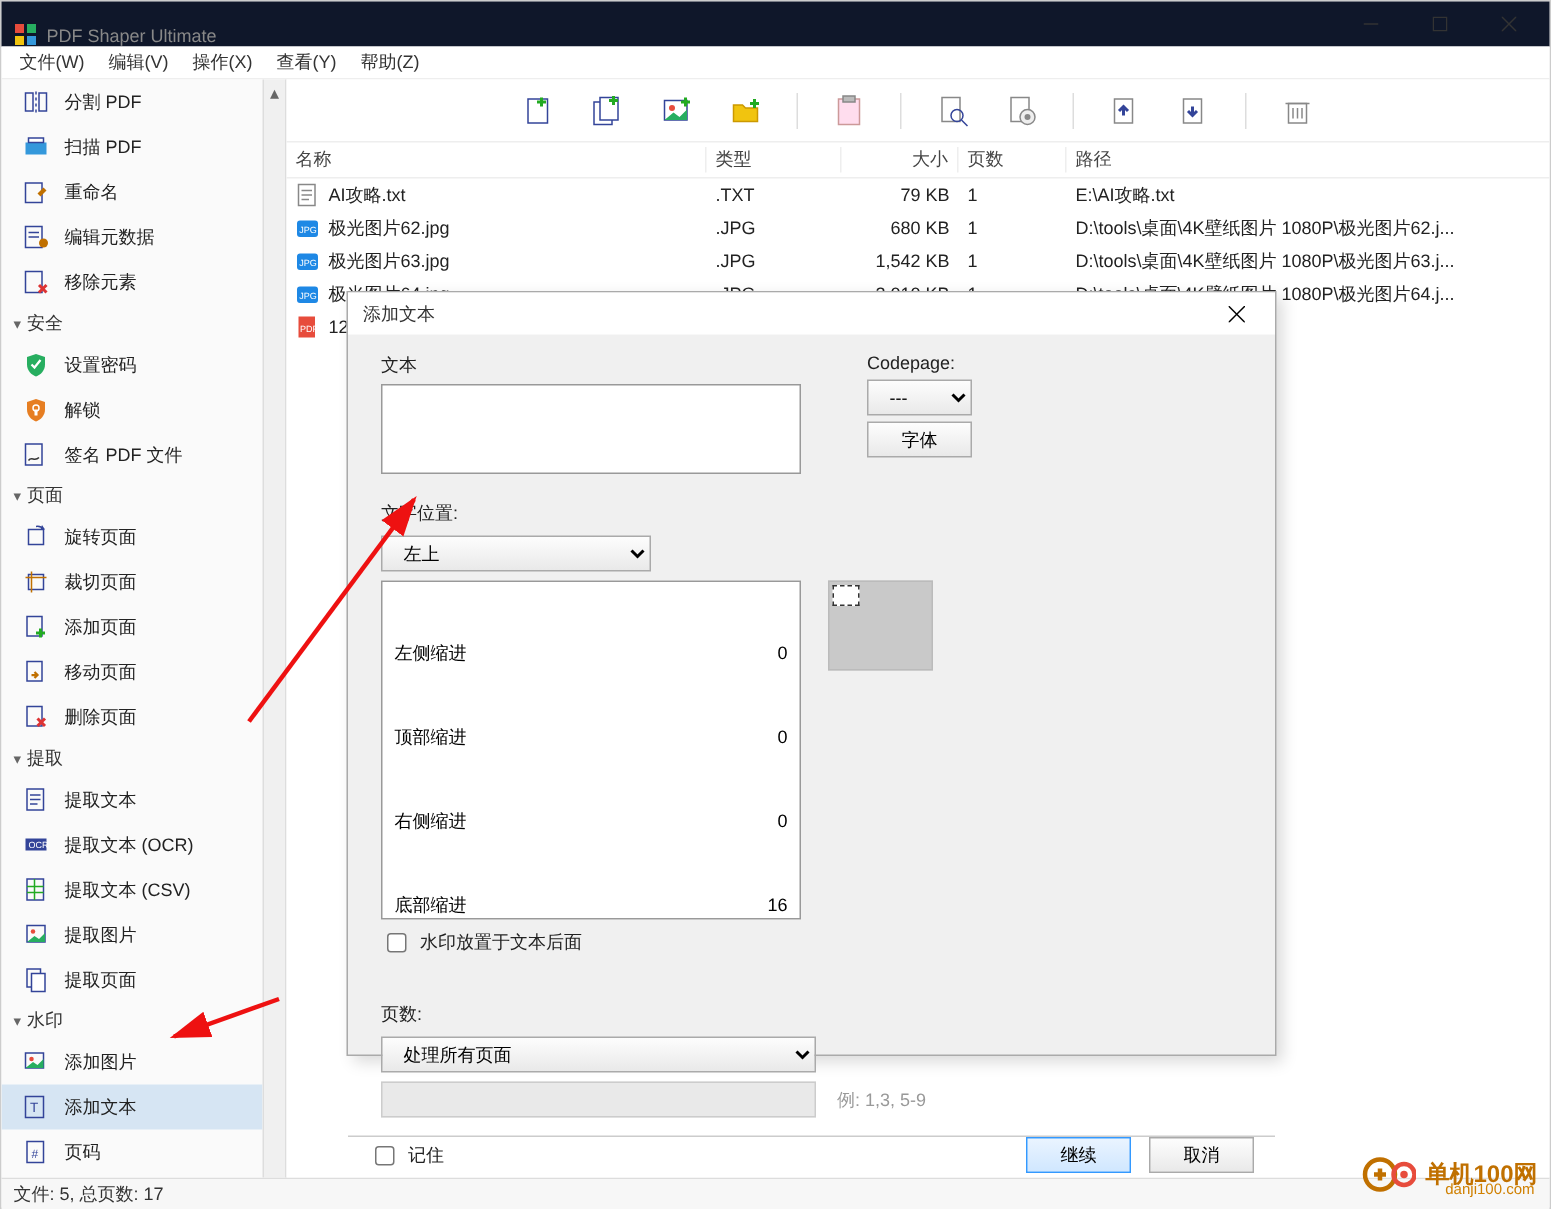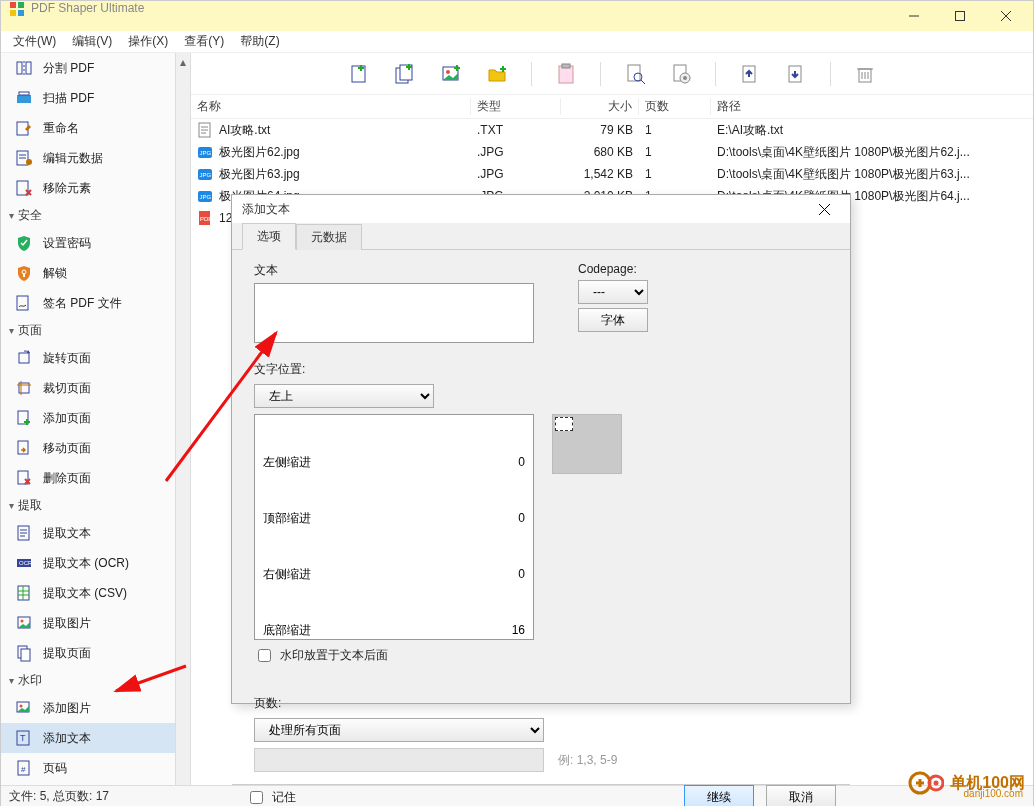--- a/index.html
+++ b/index.html
@@ -1,18 +1,18 @@
 <!DOCTYPE html>
 <html><head>
 <meta charset="utf-8">
 <style>
 * { box-sizing: border-box; font-family: "Microsoft YaHei", "Segoe UI", Arial, sans-serif; }
 html, body { margin: 0; padding: 0; width: 1034px; height: 806px; background: #f0f0f0; overflow: hidden; font-size: 12px; }
 .window { width: 1034px; height: 806px; background: #fff; border: 1px solid #ccc; position: relative; }
-.titlebar { height: 30px; display: flex; align-items: flex-start; padding: 0 4px 0 8px; background: #fef9c3; color: #888; }
+.titlebar { height: 30px; display: flex; align-items: flex-end; padding: 0 4px 0 8px; background: #0f172a; color: #888; }
 .titlebar .logo { width: 16px; height: 16px; margin-right: 6px; display: inline-flex; }
 .titlebar .title { flex: 1; font-size: 12px; }
 .winbtns { display: flex; }
 .winbtn { width: 46px; height: 30px; display: flex; align-items: center; justify-content: center; color: #555; cursor: pointer; }
 .menubar { height: 22px; display: flex; align-items: center; padding: 0 4px; background: #fff; color: #333; border-bottom: 1px solid #eee; }
 .menuitem { padding: 2px 8px; cursor: pointer; }
 .body { display: flex; height: calc(806px - 30px - 22px - 22px); }
 .sidebar { width: 175px; background: #fafafa; border-right: 1px solid #ddd; overflow-y: auto; }
 .scrollbar { width: 15px; background: #f0f0f0; border-right: 1px solid #ddd; display: flex; flex-direction: column; align-items: center; padding-top: 2px; }
 .scrollbar .arrow { width: 13px; height: 13px; display: flex; align-items: center; justify-content: center; color: #666; cursor: pointer; }
@@ -533,24 +533,20 @@
   <div class="dialog">
     <div class="dlg-title">
       <span class="t">添加文本</span>
       <div class="dlg-close">
           <svg width="11" height="11">
             <line x1="0" y1="0" x2="11" y2="11" stroke="#000"></line>
             <line x1="11" y1="0" x2="0" y2="11" stroke="#000"></line>
           </svg>
         </div>
     </div>
-    <div class="dlg-tabs">
-      <div class="dlg-tab active">选项</div>
-      <div class="dlg-tab">元数据</div>
-    </div>
     <div class="dlg-body">
       <div class="dlg-row">
         <div class="dlg-col">
           <span class="lbl">文本</span>
           <textarea class="ta" style=""></textarea>
         </div>
         <div class="dlg-col">
           <span class="lbl">Codepage:</span>
           <select class="sel"><option>---</option></select>
           <button class="btn">字体</button>

